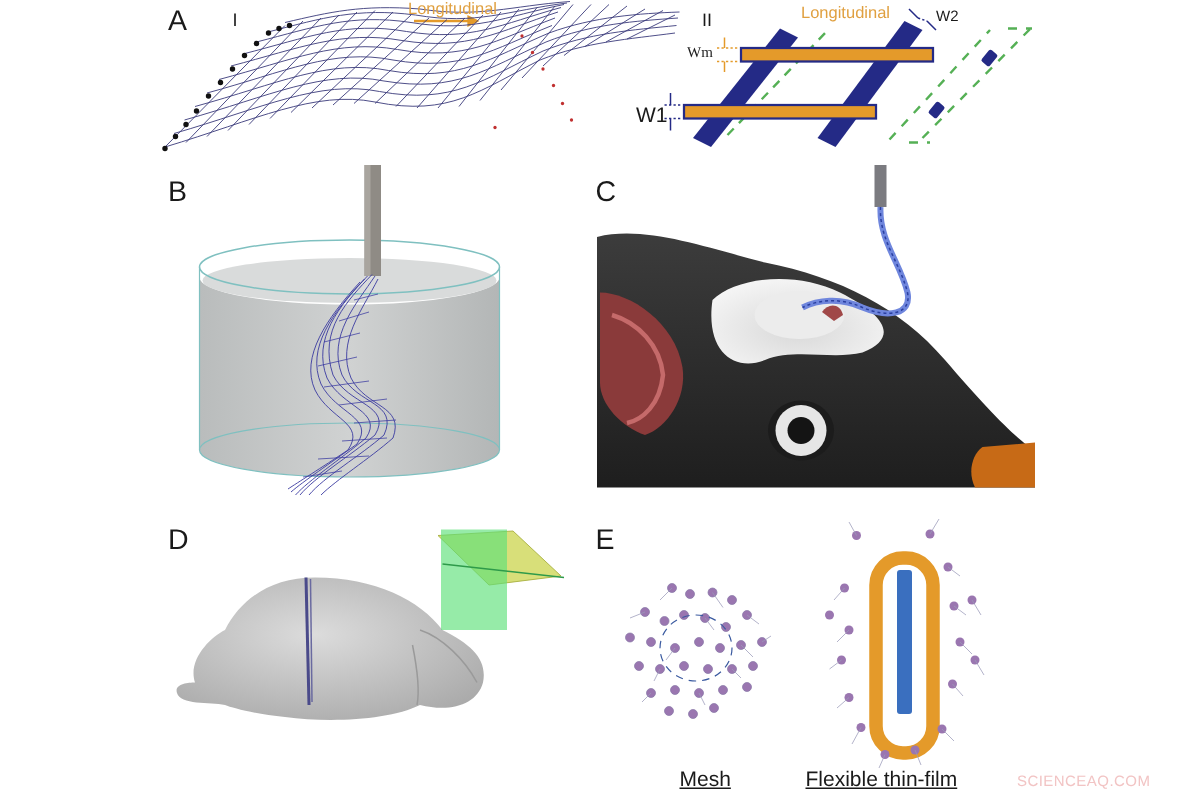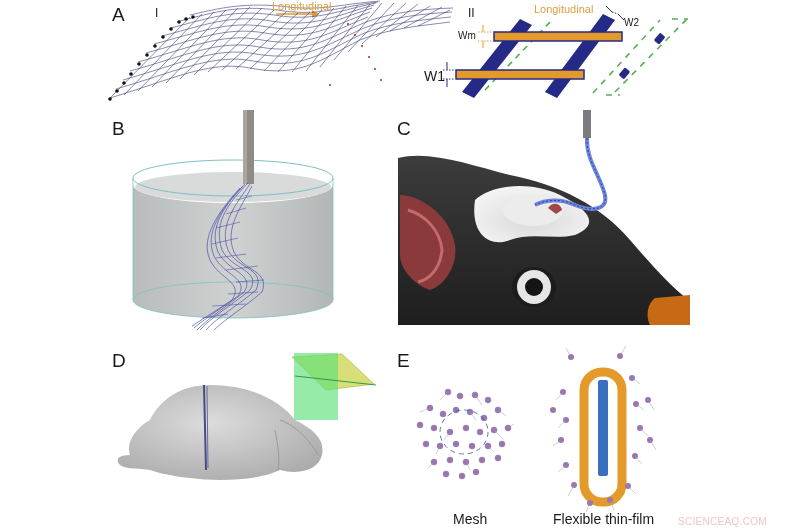--- a/index.html
+++ b/index.html
@@ -1,20 +1,20 @@
 <!DOCTYPE html>
 <html><head>
 <meta charset="utf-8">
 <style>
   html, body { margin:0; padding:0; background:#ffffff; }
   body { width:800px; height:530px; position:relative; overflow:hidden;
          font-family:"Liberation Sans", sans-serif; }
   .panel-label { position:absolute; font-size:19px; color:#1a1a1a; font-family:"Liberation Sans", sans-serif; }
   .sub-label { position:absolute; font-size:12px; color:#1a1a1a; }
-  .caption { position:absolute; font-size:14px; color:#1a1a1a; }
+  .caption { position:absolute; font-size:14px; color:#1a1a1a;text-decoration:underline; }
   .orange-text { position:absolute; font-size:11px; color:#e0a040; }
   .watermark { position:absolute; font-size:10px; color:#f2c4c4; letter-spacing:0.3px; }
   svg { position:absolute; left:0; top:0; }
 </style>
 </head>
 <body>
 
 <svg width="800" height="530" viewBox="0 0 800 530">
   <defs>
     <linearGradient id="tankBody" x1="0" x2="1" y1="0" y2="0">
@@ -307,24 +307,24 @@
       <path d="M650,440 L656,450"></path>
     </g>
   </g>
 </svg>
 
 <div class="panel-label" style="left:112px; top:4px;">A</div>
 <div class="sub-label" style="left:155px; top:6px;">I</div>
 <div class="orange-text" style="left:272px; top:0px;">Longitudinal</div>
 <div class="sub-label" style="left:468px; top:6px;">II</div>
 <div class="orange-text" style="left:534px; top:3px;">Longitudinal</div>
-<div class="sub-label" style="left:458px; top:30px; font-size:10px;">Wm</div>
+<div class="sub-label" style="left:458px; top:30px; font-size:10px;font-family:Liberation Serif, serif;">Wm</div>
 <div class="sub-label" style="left:424px; top:68px; font-size:14px;">W1</div>
-<div class="sub-label" style="left:624px; top:17px; font-size:10px;">W2</div>
+<div class="sub-label" style="left:624px; top:6px; font-size:10px;">W2</div>
 
 <div class="panel-label" style="left:112px; top:118px;">B</div>
 <div class="panel-label" style="left:397px; top:118px;">C</div>
 <div class="panel-label" style="left:112px; top:350px;">D</div>
 <div class="panel-label" style="left:397px; top:350px;">E</div>
 
 <div class="caption" style="left:453px; top:511px;">Mesh</div>
-<div class="caption" style="left:553px; top:511px;">Flexible thin-film</div>
+<div class="caption" style="left:537px; top:511px;">Flexible thin-film</div>
 <div class="watermark" style="left:678px; top:516px;">SCIENCEAQ.COM</div>
 
 </body></html>

